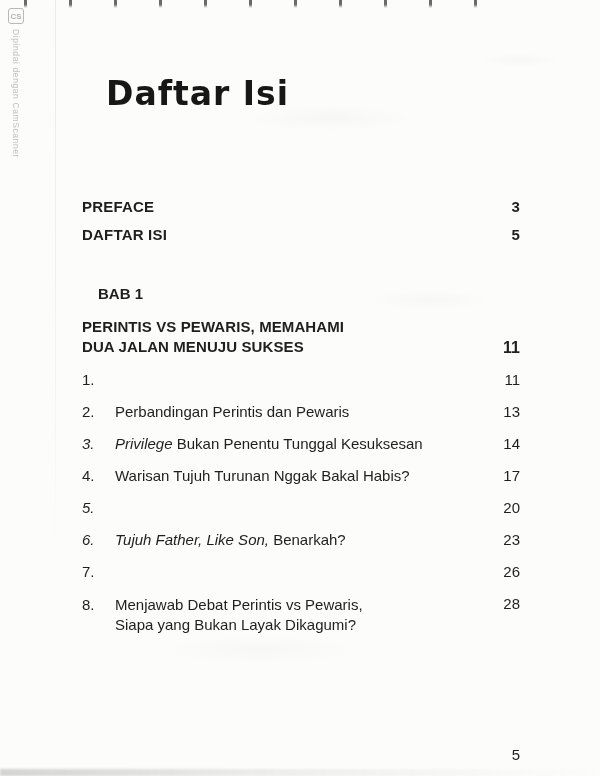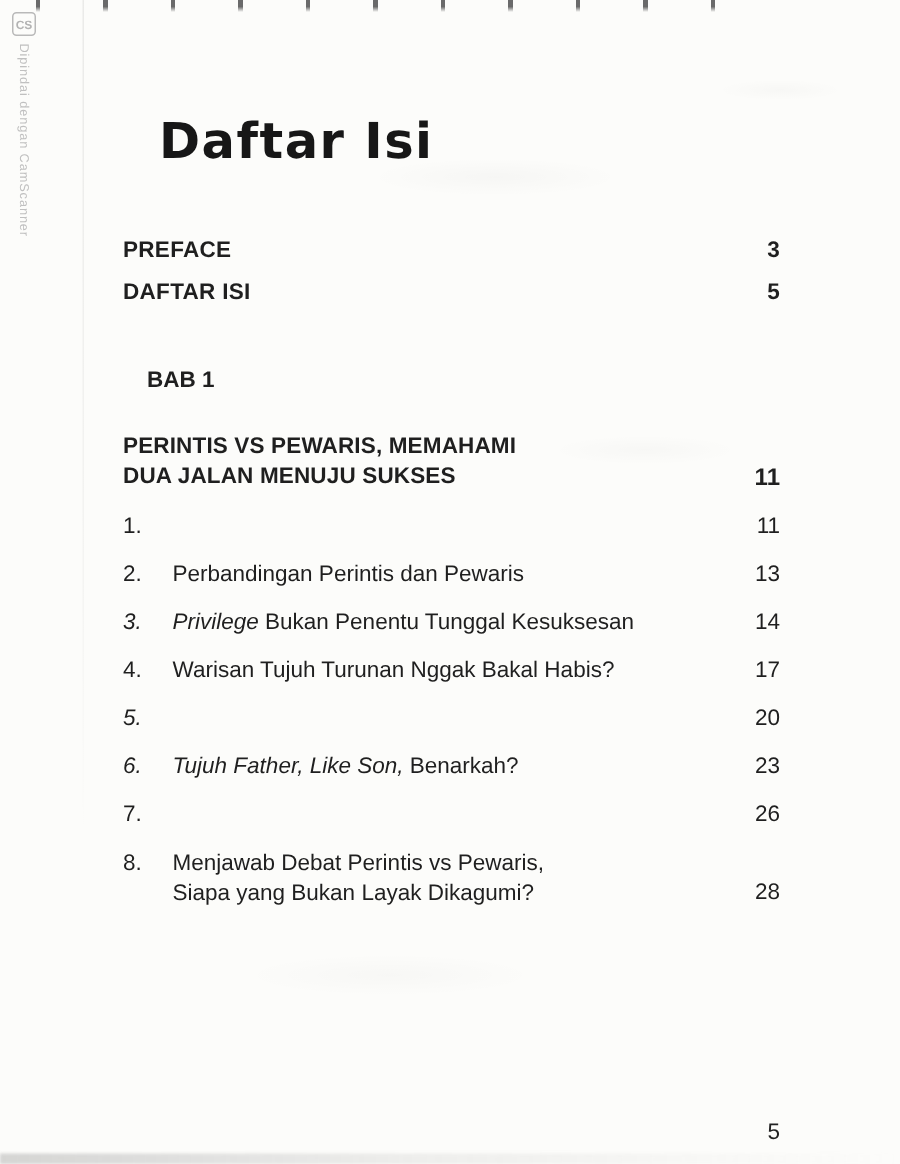--- a/index.html
+++ b/index.html
@@ -48,36 +48,36 @@
   }
   
   .content{position:absolute;inset:0;padding:74px 80px 0 82px;}
   h1.page-title{
     margin:0 0 0 24px;
     font-family:"DejaVu Sans", sans-serif;
     font-size:33px;line-height:1.2;font-weight:bold;letter-spacing:1px;color:#171717;
   }
   .row{display:flex;align-items:baseline;line-height:18px;font-size:15px;}
   .front{font-weight:bold;letter-spacing:0.2px;}
-  .front-1{margin-top:44px;align-items:flex-end;}
+  .front-1{margin-top:84px;align-items:flex-end;}
   .front-2{margin-top:10px;}
   .pg{margin-left:auto;text-align:right;}
   .bab-label{margin-top:41px;font-weight:bold;font-size:15px;line-height:18px;margin-left:16px;}
-  .chapter{display:flex;align-items:flex-end;margin-top:25px;}
+  .chapter{display:flex;align-items:flex-end;margin-top:14px;}
   .chapter .lines{font-weight:bold;font-size:15px;line-height:20px;letter-spacing:0.1px;}
   .chapter .pg{font-weight:bold;}
   .items-start{margin-top:10px;}
   .item{margin-top:14px;}
   .item .num{flex:0 0 33px;}
   .item .num.it{font-style:italic;}
   .item .title{white-space:nowrap;}
   .item .title i{font-style:italic;}
   .item-8{position:relative;}
   .item-8 .title{white-space:normal;line-height:20px;}
-  .item-8 .pg{position:absolute;right:0;top:20px;}
+  .item-8 .pg{position:absolute;right:0;top:0;}
   .footer-pg{
     position:absolute;top:746px;right:80px;
     font-size:15px;color:#222;
   }
 </style>
 </head>
 <body>
 
 <div class="paper">
 

